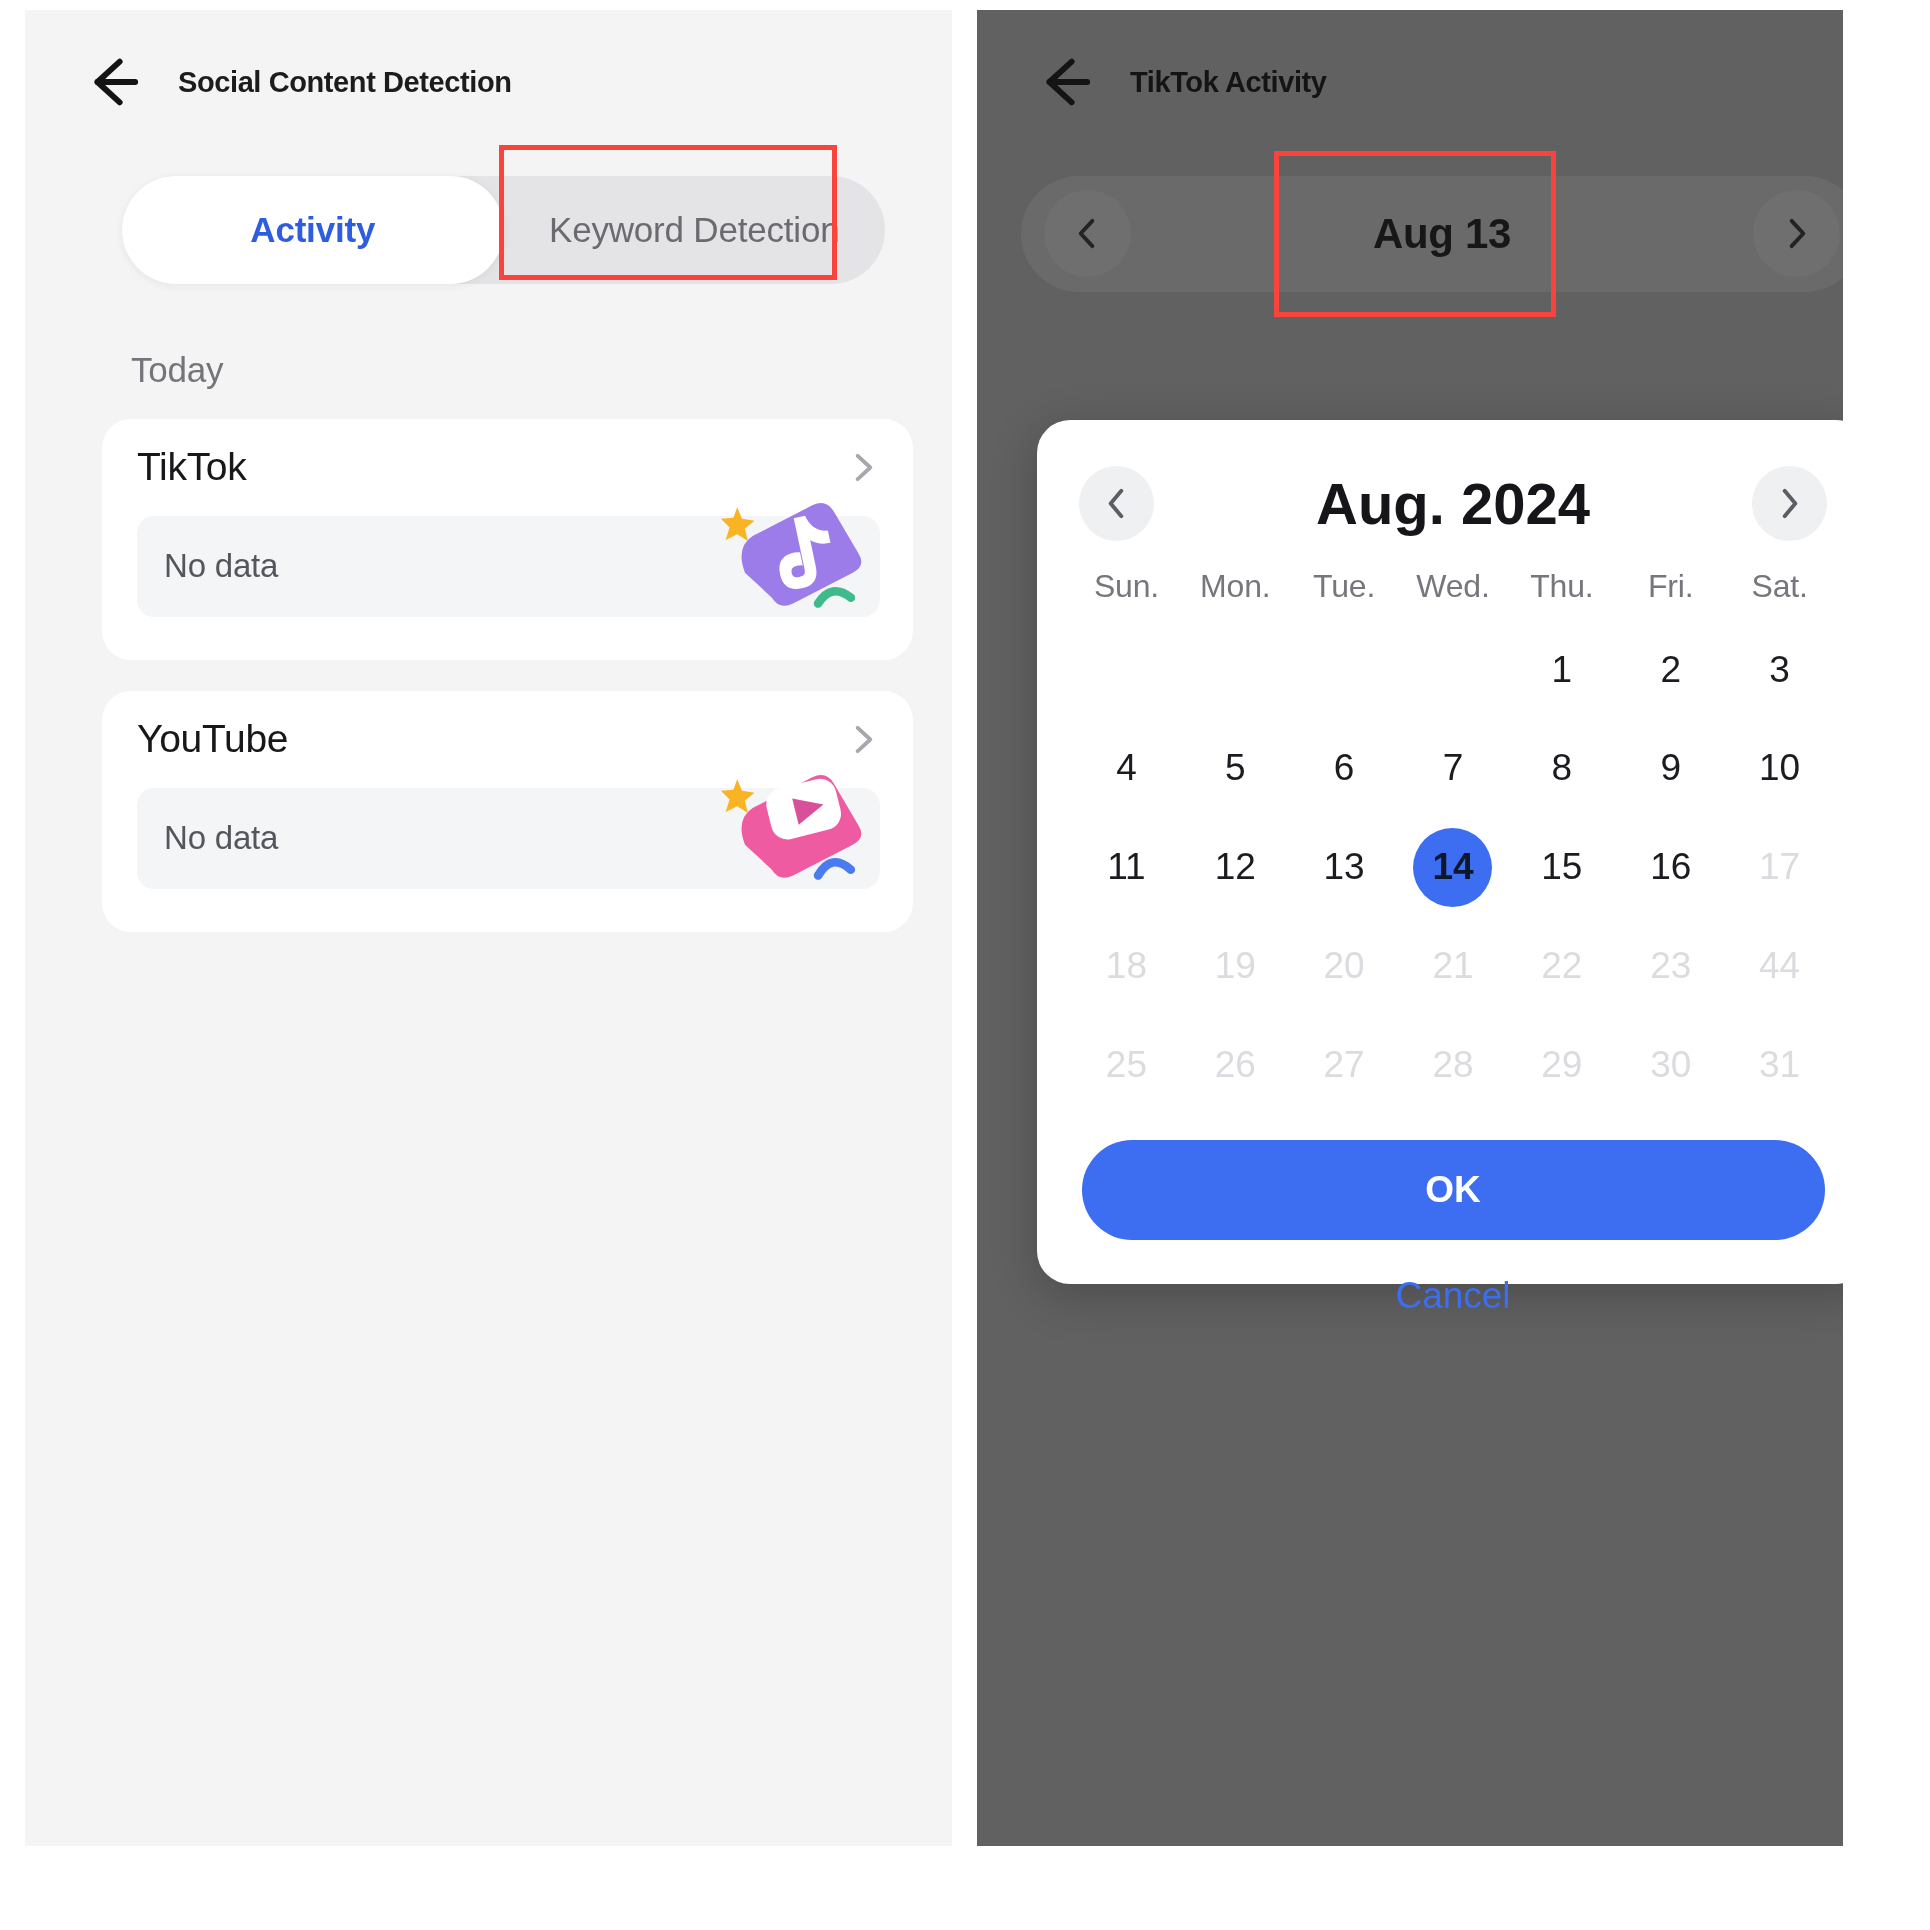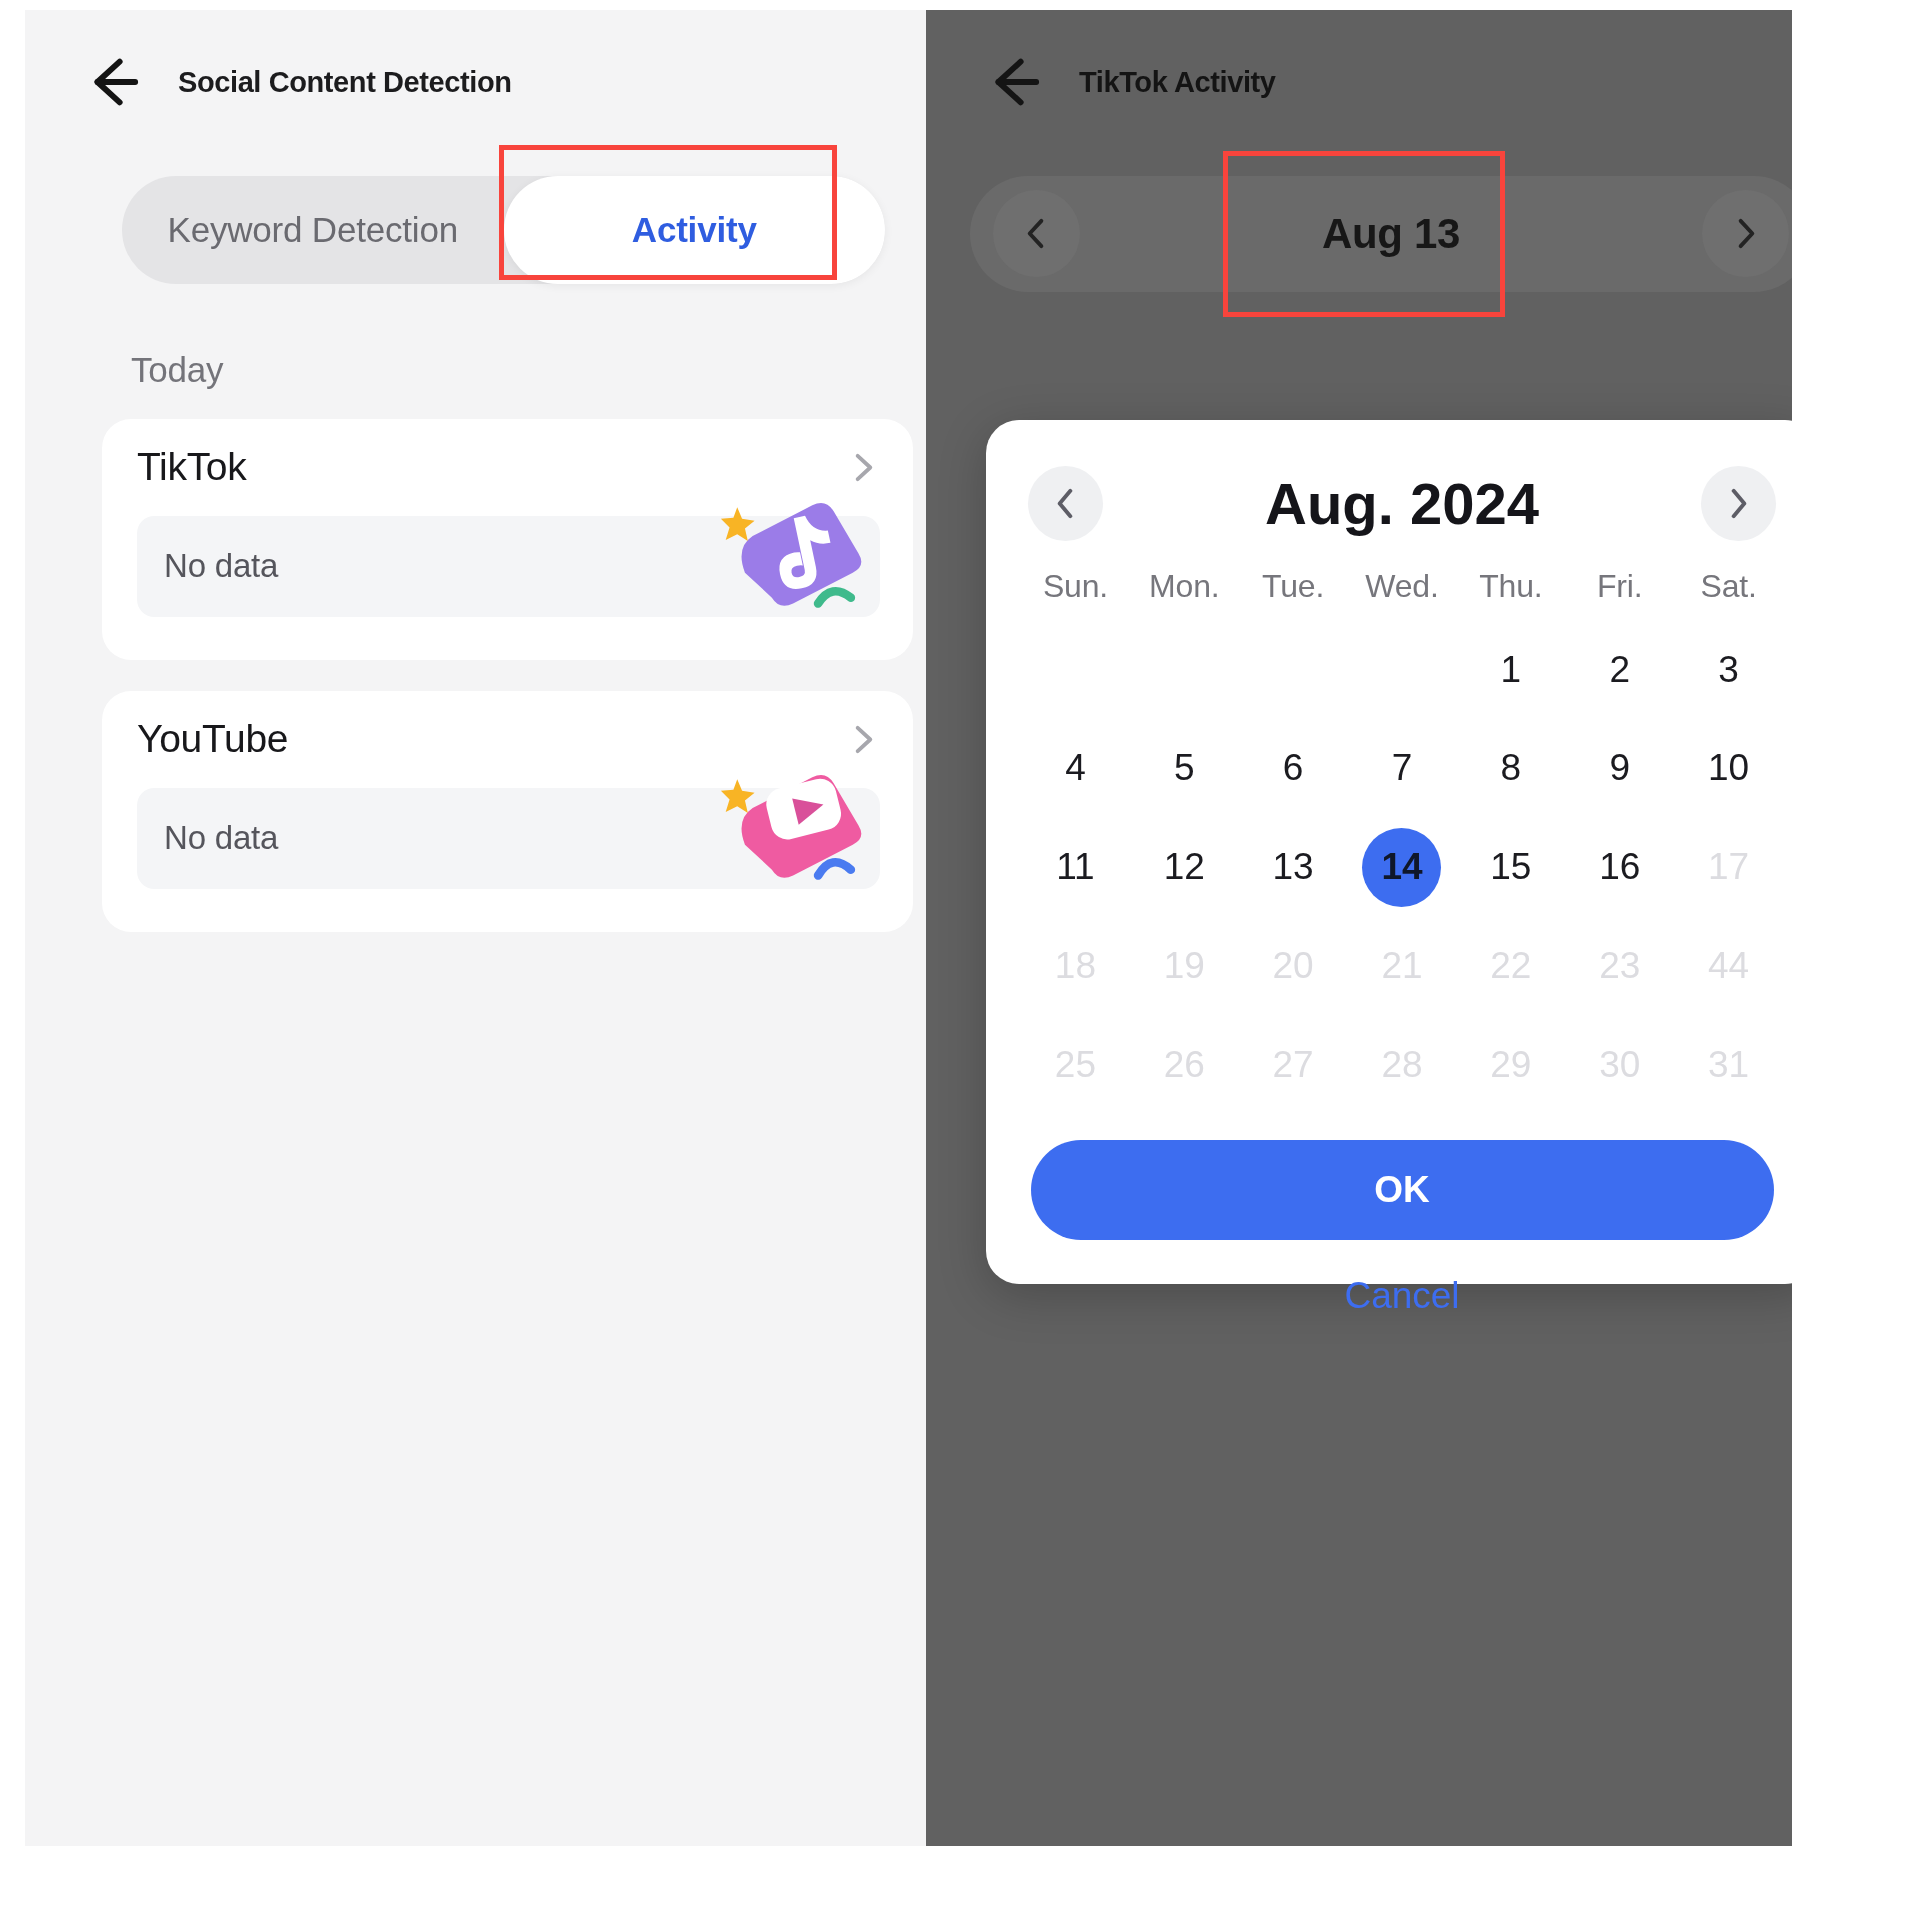--- a/index.html
+++ b/index.html
@@ -161,21 +161,21 @@
     right: 7.7px;
     bottom: -1.9px;
     width: 154px;
     height: 135px;
     pointer-events: none;
   }
 
   
   .panel-right {
     position: absolute;
-    left: 926px;
+    left: 977px;
     top: 9.7px;
     width: 866px;
     height: 1836px;
     background: #616161;
     overflow: hidden;
   }
 
   .appbar-dark .appbar-title { color: #141414; }
 
   .date-nav {
@@ -330,25 +330,25 @@
     <div class="appbar">
       <svg class="back-arrow" viewBox="0 0 62 62">
         <path d="M40 10 L17 31 L40 52" fill="none" stroke="#141414" stroke-width="6" stroke-linecap="round" stroke-linejoin="round"></path>
         <path d="M17 31 L56 31" fill="none" stroke="#141414" stroke-width="6" stroke-linecap="round"></path>
       </svg>
       <div class="appbar-title">Social Content Detection</div>
     </div>
 
     <div class="segmented-wrap">
       <div class="segmented">
+        <div class="seg-item active">
+          <span>Activity</span>
+        </div>
         <div class="seg-item">
           <span>Keyword Detection</span>
-        </div>
-        <div class="seg-item active">
-          <span>Activity</span>
         </div>
       </div>
       <div class="hl-box hl-activity"></div>
     </div>
 
     <div class="section-label">Today</div>
 
     <div class="card">
       <div class="card-head">
         <div class="card-title">TikTok</div>

